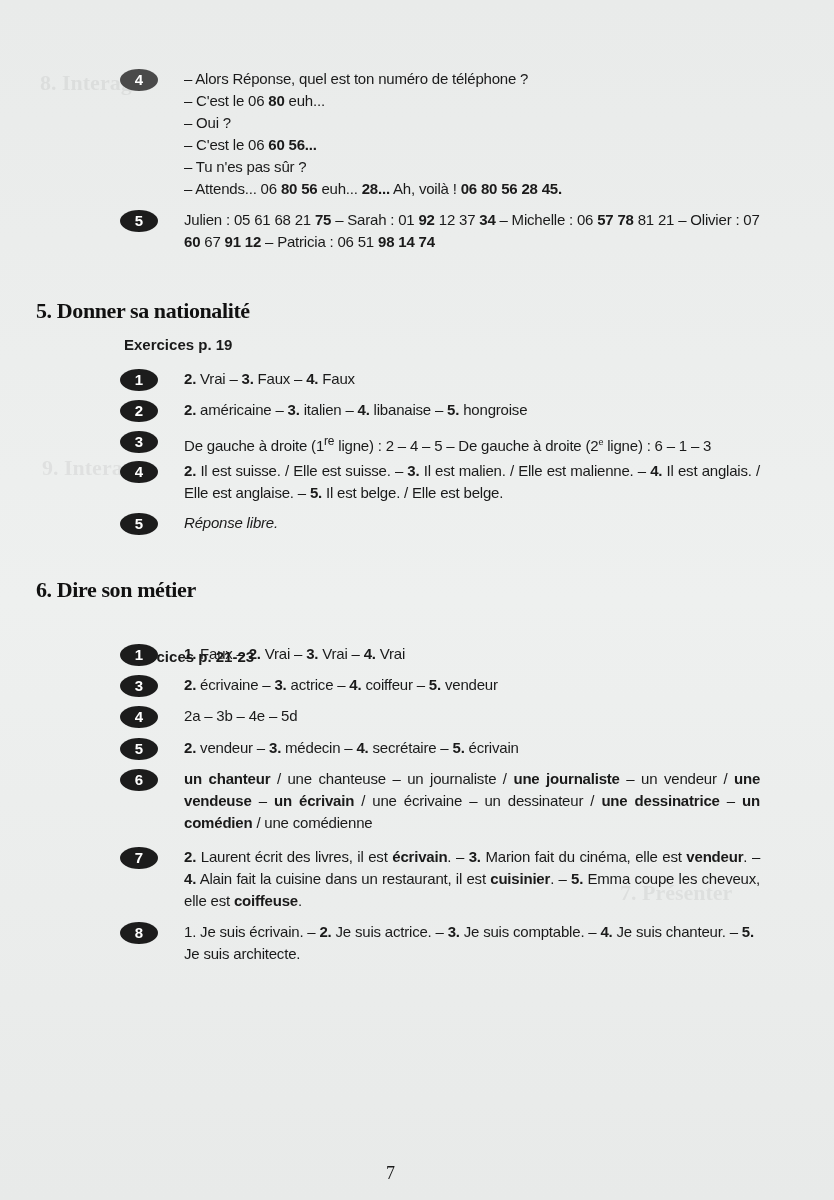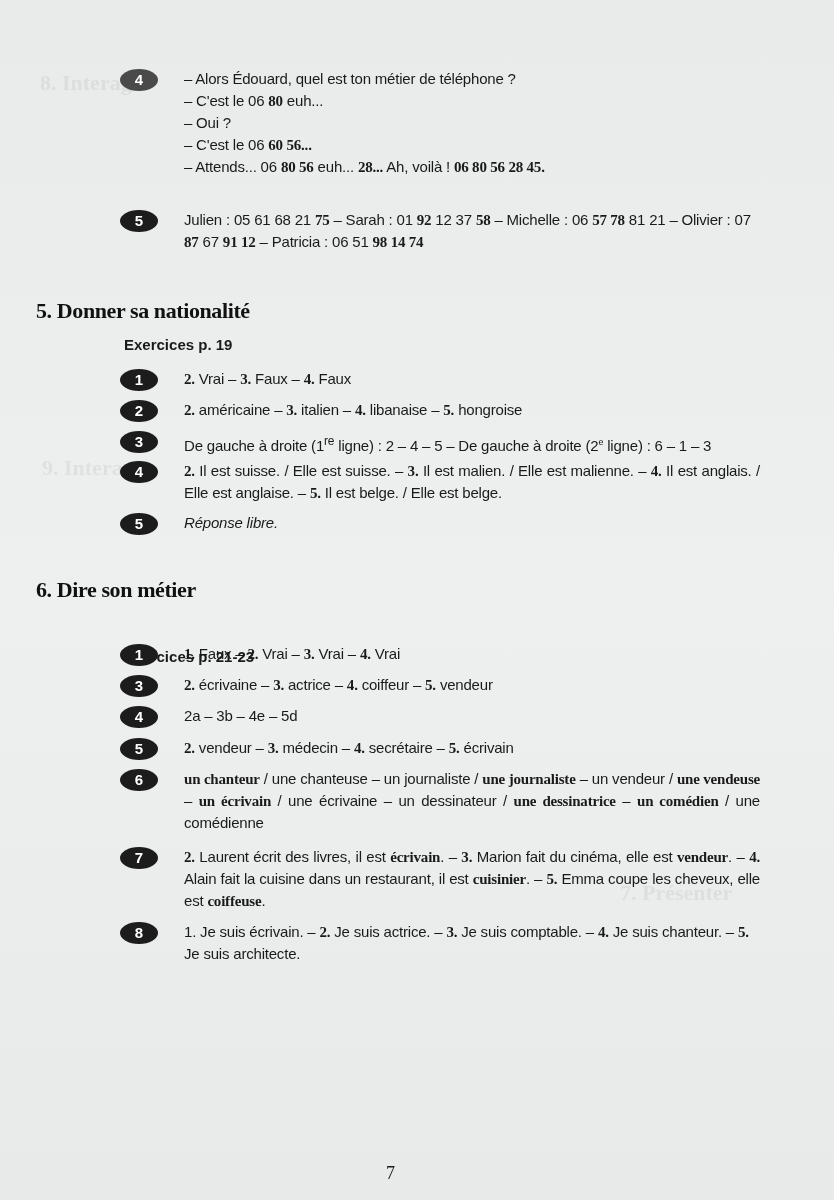--- a/index.html
+++ b/index.html
@@ -16,21 +16,21 @@
   .badge {
     flex: 0 0 auto;
     width: 38px; height: 22px; border-radius: 50%;
     background: #1c1c1c; color: #fff;
     font-weight: bold; font-size: 15px; line-height: 22px; text-align: center;
     margin-right: 26px; margin-top: 1px;
   }
   .badge.grey { background: #4a4a4a; }
   .text { font-size: 15px; line-height: 22px; letter-spacing: -0.2px; flex: 1; }
   .text.justify { text-align: justify; }
-  b { font-weight: bold; font-family: Liberation Serif, serif; }
+  b { font-weight: bold; }
   .line { display: block; }
   .h2 {
     position: absolute; left: 36px;
     font-family: "Liberation Serif", serif; font-weight: bold;
     font-size: 22px; letter-spacing: -0.4px; color: #111;
   }
   .sub {
     position: absolute; left: 124px;
     font-weight: bold; font-size: 15px; color: #1a1a1a;
   }
@@ -49,31 +49,32 @@
 
 <div class="page">
 
   <div class="ghost" style="left:40px;top:70px;">8. Interagir</div>
   <div class="ghost" style="left:42px;top:455px;">9. Interagir</div>
   <div class="ghost" style="left:620px;top:880px;">7. Présenter</div>
 
   <div class="item" style="top:68px;">
     <div class="badge grey">4</div>
     <div class="text">
-      <span class="line">– Alors Édouard, quel est ton métier de téléphone ?</span>
+      <span class="line">– Alors Réponse, quel est ton numéro de téléphone ?</span>
       <span class="line">– C'est le 06 <b>80</b> euh...</span>
       <span class="line">– Oui ?</span>
       <span class="line">– C'est le 06 <b>60 56...</b></span>
+      <span class="line">– Tu n'es pas sûr ?</span>
       <span class="line">– Attends... 06 <b>80 56</b> euh... <b>28...</b> Ah, voilà ! <b>06 80 56 28 45.</b></span>
     </div>
   </div>
 
   <div class="item" style="top:209px;">
     <div class="badge">5</div>
-    <div class="text">Julien : 05 61 68 21 <b>75</b> – Sarah : 01 <b>92</b> 12 37 <b>58</b> – Michelle : 06 <b>57 78</b> 81 21 – Olivier : 07 <b>87</b> 67 <b>91 12</b> – Patricia : 06 51 <b>98 14 74</b></div>
+    <div class="text">Julien : 05 61 68 21 <b>75</b> – Sarah : 01 <b>92</b> 12 37 <b>34</b> – Michelle : 06 <b>57 78</b> 81 21 – Olivier : 07 <b>60</b> 67 <b>91 12</b> – Patricia : 06 51 <b>98 14 74</b></div>
   </div>
 
   <div class="h2" style="top:298px;">5. Donner sa nationalité</div>
   <div class="sub" style="top:336px;">Exercices p. 19</div>
 
   <div class="item" style="top:368px;">
     <div class="badge">1</div>
     <div class="text"><b>2.</b> Vrai – <b>3.</b> Faux – <b>4.</b> Faux</div>
   </div>
   <div class="item" style="top:399px;">

